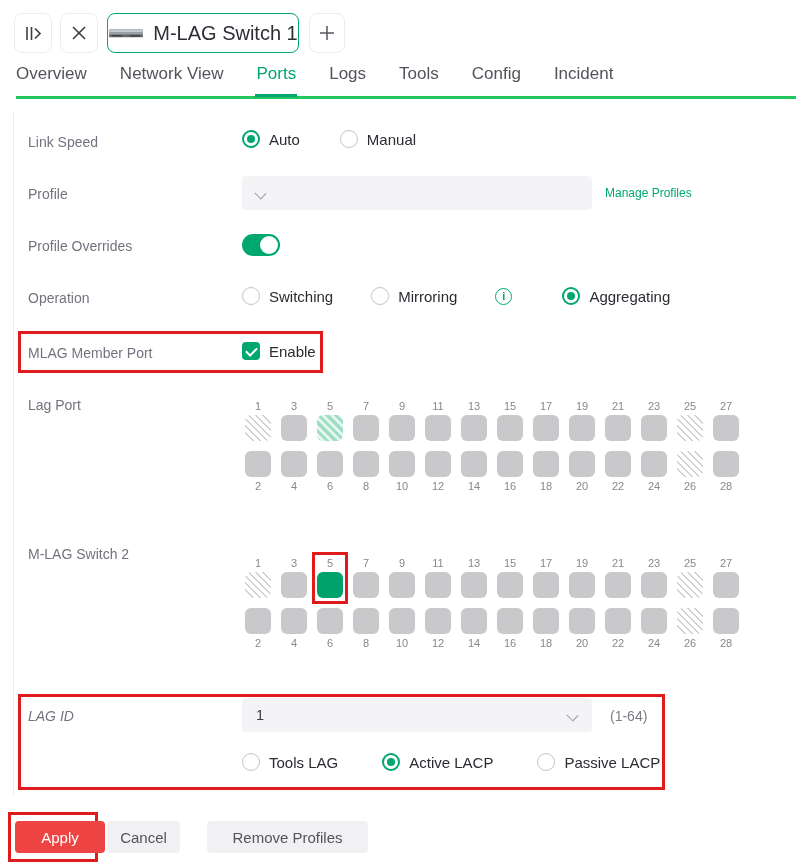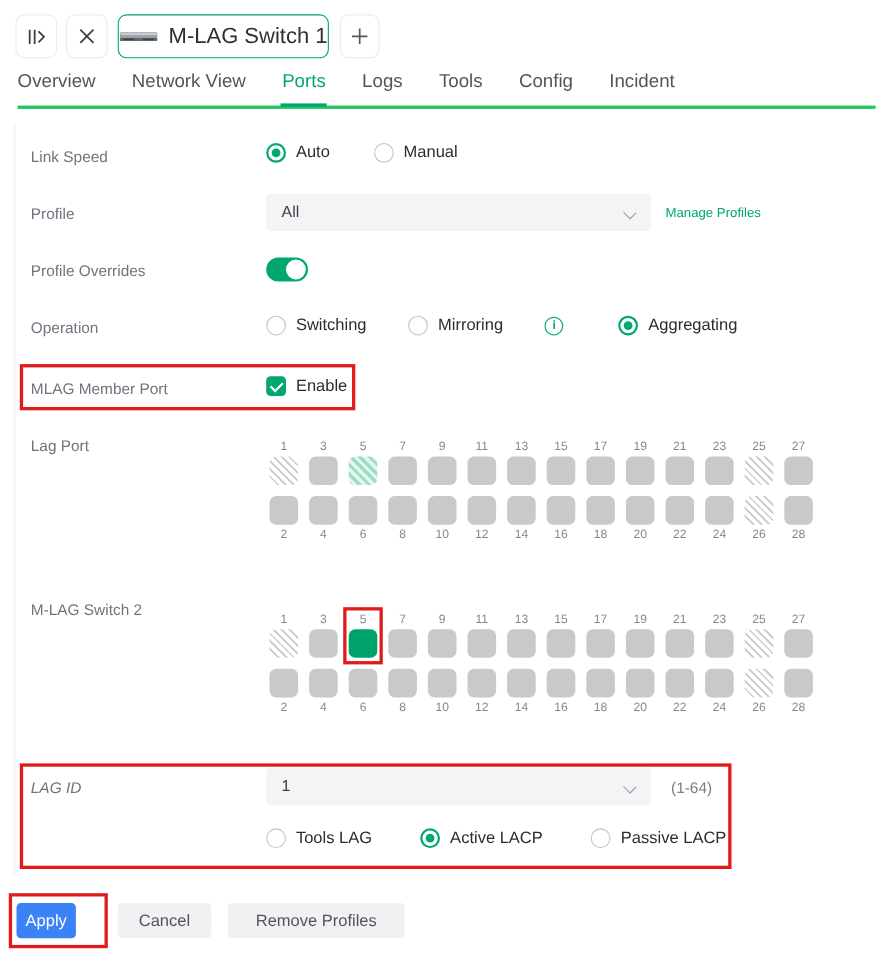--- a/index.html
+++ b/index.html
@@ -31,21 +31,21 @@
   .tab { font-size:17px; color:#53535c; cursor:pointer; position:relative; white-space:nowrap; }
   .tab.active { color:#00a76f; }
   .tab.active::after {
     content:''; position:absolute; left:-1px; right:-1px; bottom:-13px;
     height:3px; background:#00a76f;
   }
   
   .panel-edge { position:absolute; left:13px; top:112px; width:1px; height:683px; background:#ededee; }
   .flabel { position:absolute; left:28px; font-size:14px; color:#72737e; white-space:nowrap; }
   .opt-row { position:absolute; left:242px; display:flex; align-items:center; }
-  .opt { display:flex; gap:9px; cursor:pointer; }
+  .opt { display:flex; align-items:center; gap:9px; cursor:pointer; }
   .opt .olbl { font-size:15px; color:#2b2b32; white-space:nowrap; }
   .radio {
     width:18px; height:18px; border-radius:50%;
     border:1.5px solid #c4c4ca; background:#fff; position:relative; flex:0 0 auto;
   }
   .radio.checked { border:2px solid #00a76f; }
   .radio.checked::after {
     content:''; position:absolute; inset:3px; border-radius:50%; background:#00a76f;
   }
   .select {
@@ -97,21 +97,21 @@
   .red-ring {
     position:absolute; left:-5px; top:-5px; width:36px; height:52px;
     border:3px solid #e01b1b; pointer-events:none;
   }
   
   .btn {
     position:absolute; top:821px; height:32px; border-radius:4px; border:none;
     font-size:15px; font-family:"Liberation Sans", sans-serif; cursor:pointer;
     display:flex; align-items:center; justify-content:center;
   }
-  .btn.primary { left:15px; width:54px; background:#3b82f6; color:#fff; }
+  .btn.primary { left:15px; width:90px; background:#ef4444; color:#fff; }
   .btn.ghost { background:#f1f1f3; color:#53535c; }
 </style>
 </head>
 <body>
 
 <div class="page">
 
   <div>
     <div class="tbtn" style="left:14px;">
       <svg width="17" height="15" viewBox="0 0 17 15">
@@ -163,21 +163,20 @@
       <span class="olbl">Auto</span>
     </span>
     <span class="opt">
       <span class="radio"></span>
       <span class="olbl">Manual</span>
     </span>
   </div>
 
   <span class="flabel" style="top:186px;">Profile</span>
   <div class="select" style="top:176px;">
-    <span class="val">All</span>
     <span class="chev"></span>
   </div>
   <span class="glink" style="left:605px; top:186px;">Manage Profiles</span>
 
   <span class="flabel" style="top:238px;">Profile Overrides</span>
   <div class="toggle" style="top:234px;"></div>
 
   <span class="flabel" style="top:290px;">Operation</span>
   <div class="opt-row" style="top:287px; gap:38px;">
     <span class="opt">
@@ -398,16 +397,16 @@
       <span class="olbl">Active LACP</span>
     </span>
     <span class="opt">
       <span class="radio"></span>
       <span class="olbl">Passive LACP</span>
     </span>
   </div>
 
   <div class="ann-box" style="left:8px; top:812px; width:90px; height:50px;"></div>
   <button class="btn primary">Apply</button>
-  <button class="btn ghost" style="left:107px; width:85px;">Cancel</button>
+  <button class="btn ghost" style="left:107px; width:73px;">Cancel</button>
   <button class="btn ghost" style="left:207px; width:161px;">Remove Profiles</button>
 
 </div>
 
 </body></html>

